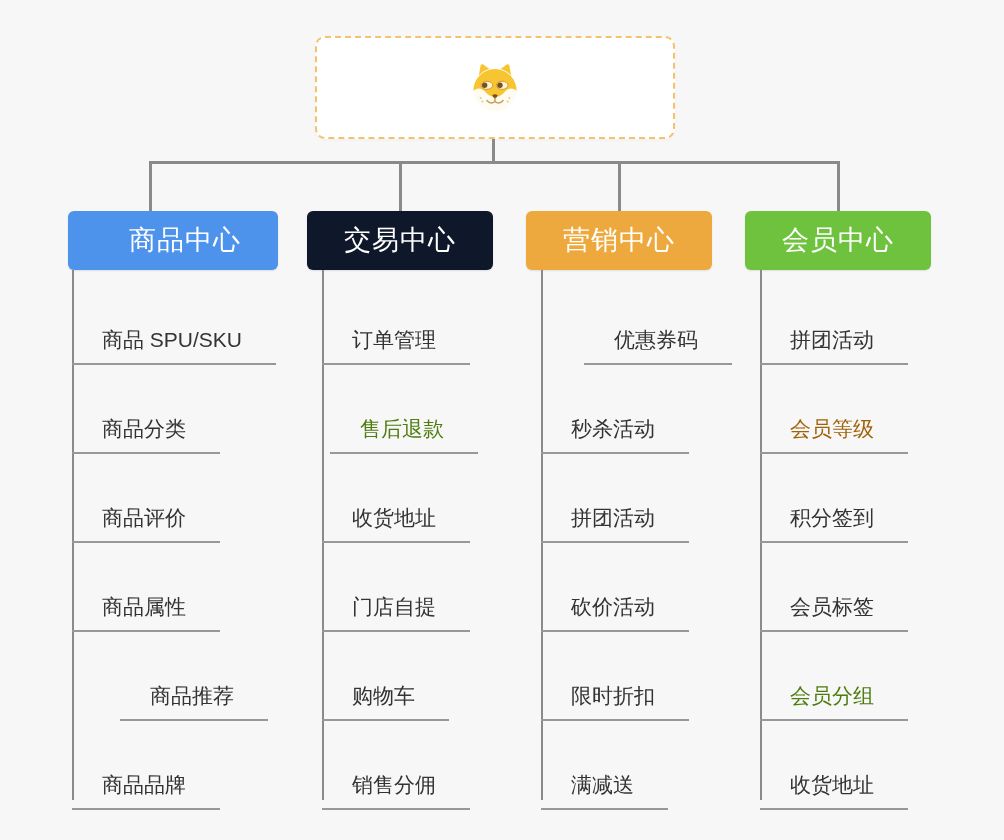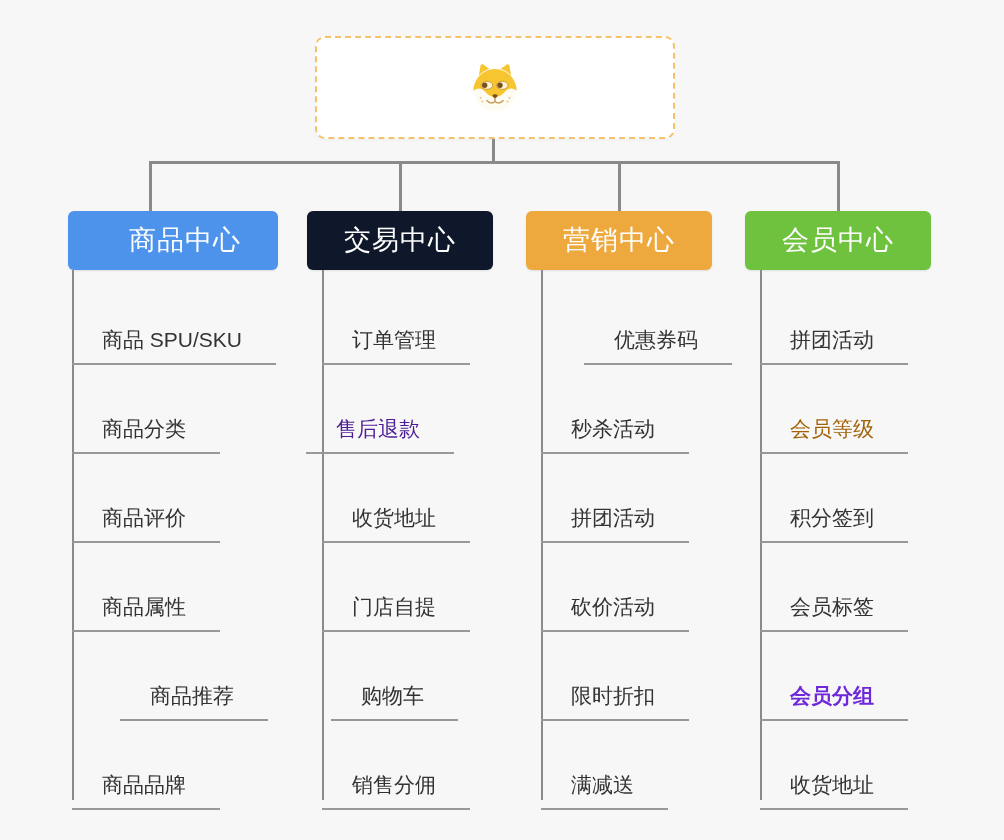--- a/index.html
+++ b/index.html
@@ -118,40 +118,40 @@
       <div class="leaf" style="left: 72px; top: 393px; border-bottom-color: rgb(152, 152, 154); color: rgb(51, 51, 51);">商品分类</div>
       <div class="leaf" style="left: 72px; top: 482px; border-bottom-color: rgb(152, 152, 154); color: rgb(51, 51, 51);">商品评价</div>
       <div class="leaf" style="left: 72px; top: 571px; border-bottom-color: rgb(152, 152, 154); color: rgb(51, 51, 51);">商品属性</div>
       <div class="leaf" style="left: 72px; top: 660px; border-bottom-color: rgb(152, 152, 154); color: rgb(51, 51, 51); margin-left: 48px;">商品推荐</div>
       <div class="leaf" style="left: 72px; top: 749px; border-bottom-color: rgb(152, 152, 154); color: rgb(51, 51, 51);">商品品牌</div>
       <div class="branch-box" style="left: 307px; background: #0f172a;">
         <span class="branch-label" style="color: rgb(255, 255, 255);">交易中心</span>
       </div>
       <div class="trunk" style="left: 322px; top: 270px; height: 530px; background: rgb(138, 138, 138);"></div>
       <div class="leaf" style="left: 322px; top: 304px; border-bottom-color: rgb(152, 152, 154); color: rgb(51, 51, 51);">订单管理</div>
-      <div class="leaf" style="left: 306px; top: 393px; border-bottom-color: rgb(152, 152, 154); color: #4c1d95;">售后退款</div>
+      <div class="leaf" style="left: 330px; top: 393px; border-bottom-color: rgb(152, 152, 154); color: #4d7c0f;">售后退款</div>
       <div class="leaf" style="left: 322px; top: 482px; border-bottom-color: rgb(152, 152, 154); color: rgb(51, 51, 51);">收货地址</div>
       <div class="leaf" style="left: 322px; top: 571px; border-bottom-color: rgb(152, 152, 154); color: rgb(51, 51, 51);">门店自提</div>
-      <div class="leaf" style="left: 331px; top: 660px; border-bottom-color: rgb(152, 152, 154); color: rgb(51, 51, 51);">购物车</div>
+      <div class="leaf" style="left: 322px; top: 660px; border-bottom-color: rgb(152, 152, 154); color: rgb(51, 51, 51);">购物车</div>
       <div class="leaf" style="left: 322px; top: 749px; border-bottom-color: rgb(152, 152, 154); color: rgb(51, 51, 51);">销售分佣</div>
       <div class="branch-box" style="left: 526px; background: rgb(238, 169, 62);">
         <span class="branch-label" style="color: rgb(255, 255, 255);">营销中心</span>
       </div>
       <div class="trunk" style="left: 541px; top: 270px; height: 530px; background: rgb(138, 138, 138);"></div>
       <div class="leaf" style="left: 541px; top: 304px; border-bottom-color: rgb(152, 152, 154); color: rgb(51, 51, 51); margin-left: 43px;">优惠券码</div>
       <div class="leaf" style="left: 541px; top: 393px; border-bottom-color: rgb(152, 152, 154); color: rgb(51, 51, 51);">秒杀活动</div>
       <div class="leaf" style="left: 541px; top: 482px; border-bottom-color: rgb(152, 152, 154); color: rgb(51, 51, 51);">拼团活动</div>
       <div class="leaf" style="left: 541px; top: 571px; border-bottom-color: rgb(152, 152, 154); color: rgb(51, 51, 51);">砍价活动</div>
       <div class="leaf" style="left: 541px; top: 660px; border-bottom-color: rgb(152, 152, 154); color: rgb(51, 51, 51);">限时折扣</div>
       <div class="leaf" style="left: 541px; top: 749px; border-bottom-color: rgb(152, 152, 154); color: rgb(51, 51, 51);">满减送</div>
       <div class="branch-box" style="left: 745px; background: rgb(110, 194, 62);">
         <span class="branch-label" style="color: rgb(255, 255, 255);">会员中心</span>
       </div>
       <div class="trunk" style="left: 760px; top: 270px; height: 530px; background: rgb(138, 138, 138);"></div>
       <div class="leaf" style="left: 760px; top: 304px; border-bottom-color: rgb(152, 152, 154); color: rgb(51, 51, 51);">拼团活动</div>
       <div class="leaf" style="left: 760px; top: 393px; border-bottom-color: rgb(152, 152, 154); color: #a16207;">会员等级</div>
       <div class="leaf" style="left: 760px; top: 482px; border-bottom-color: rgb(152, 152, 154); color: rgb(51, 51, 51);">积分签到</div>
       <div class="leaf" style="left: 760px; top: 571px; border-bottom-color: rgb(152, 152, 154); color: rgb(51, 51, 51);">会员标签</div>
-      <div class="leaf" style="left: 760px; top: 660px; border-bottom-color: rgb(152, 152, 154); color: #6d28d9; font-weight: bold;">会员分组</div>
+      <div class="leaf" style="left: 760px; top: 660px; border-bottom-color: rgb(152, 152, 154); color: #4d7c0f;">会员分组</div>
       <div class="leaf" style="left: 760px; top: 749px; border-bottom-color: rgb(152, 152, 154); color: rgb(51, 51, 51);">收货地址</div>
     </div>
 
 </div>
 
 </body></html>

